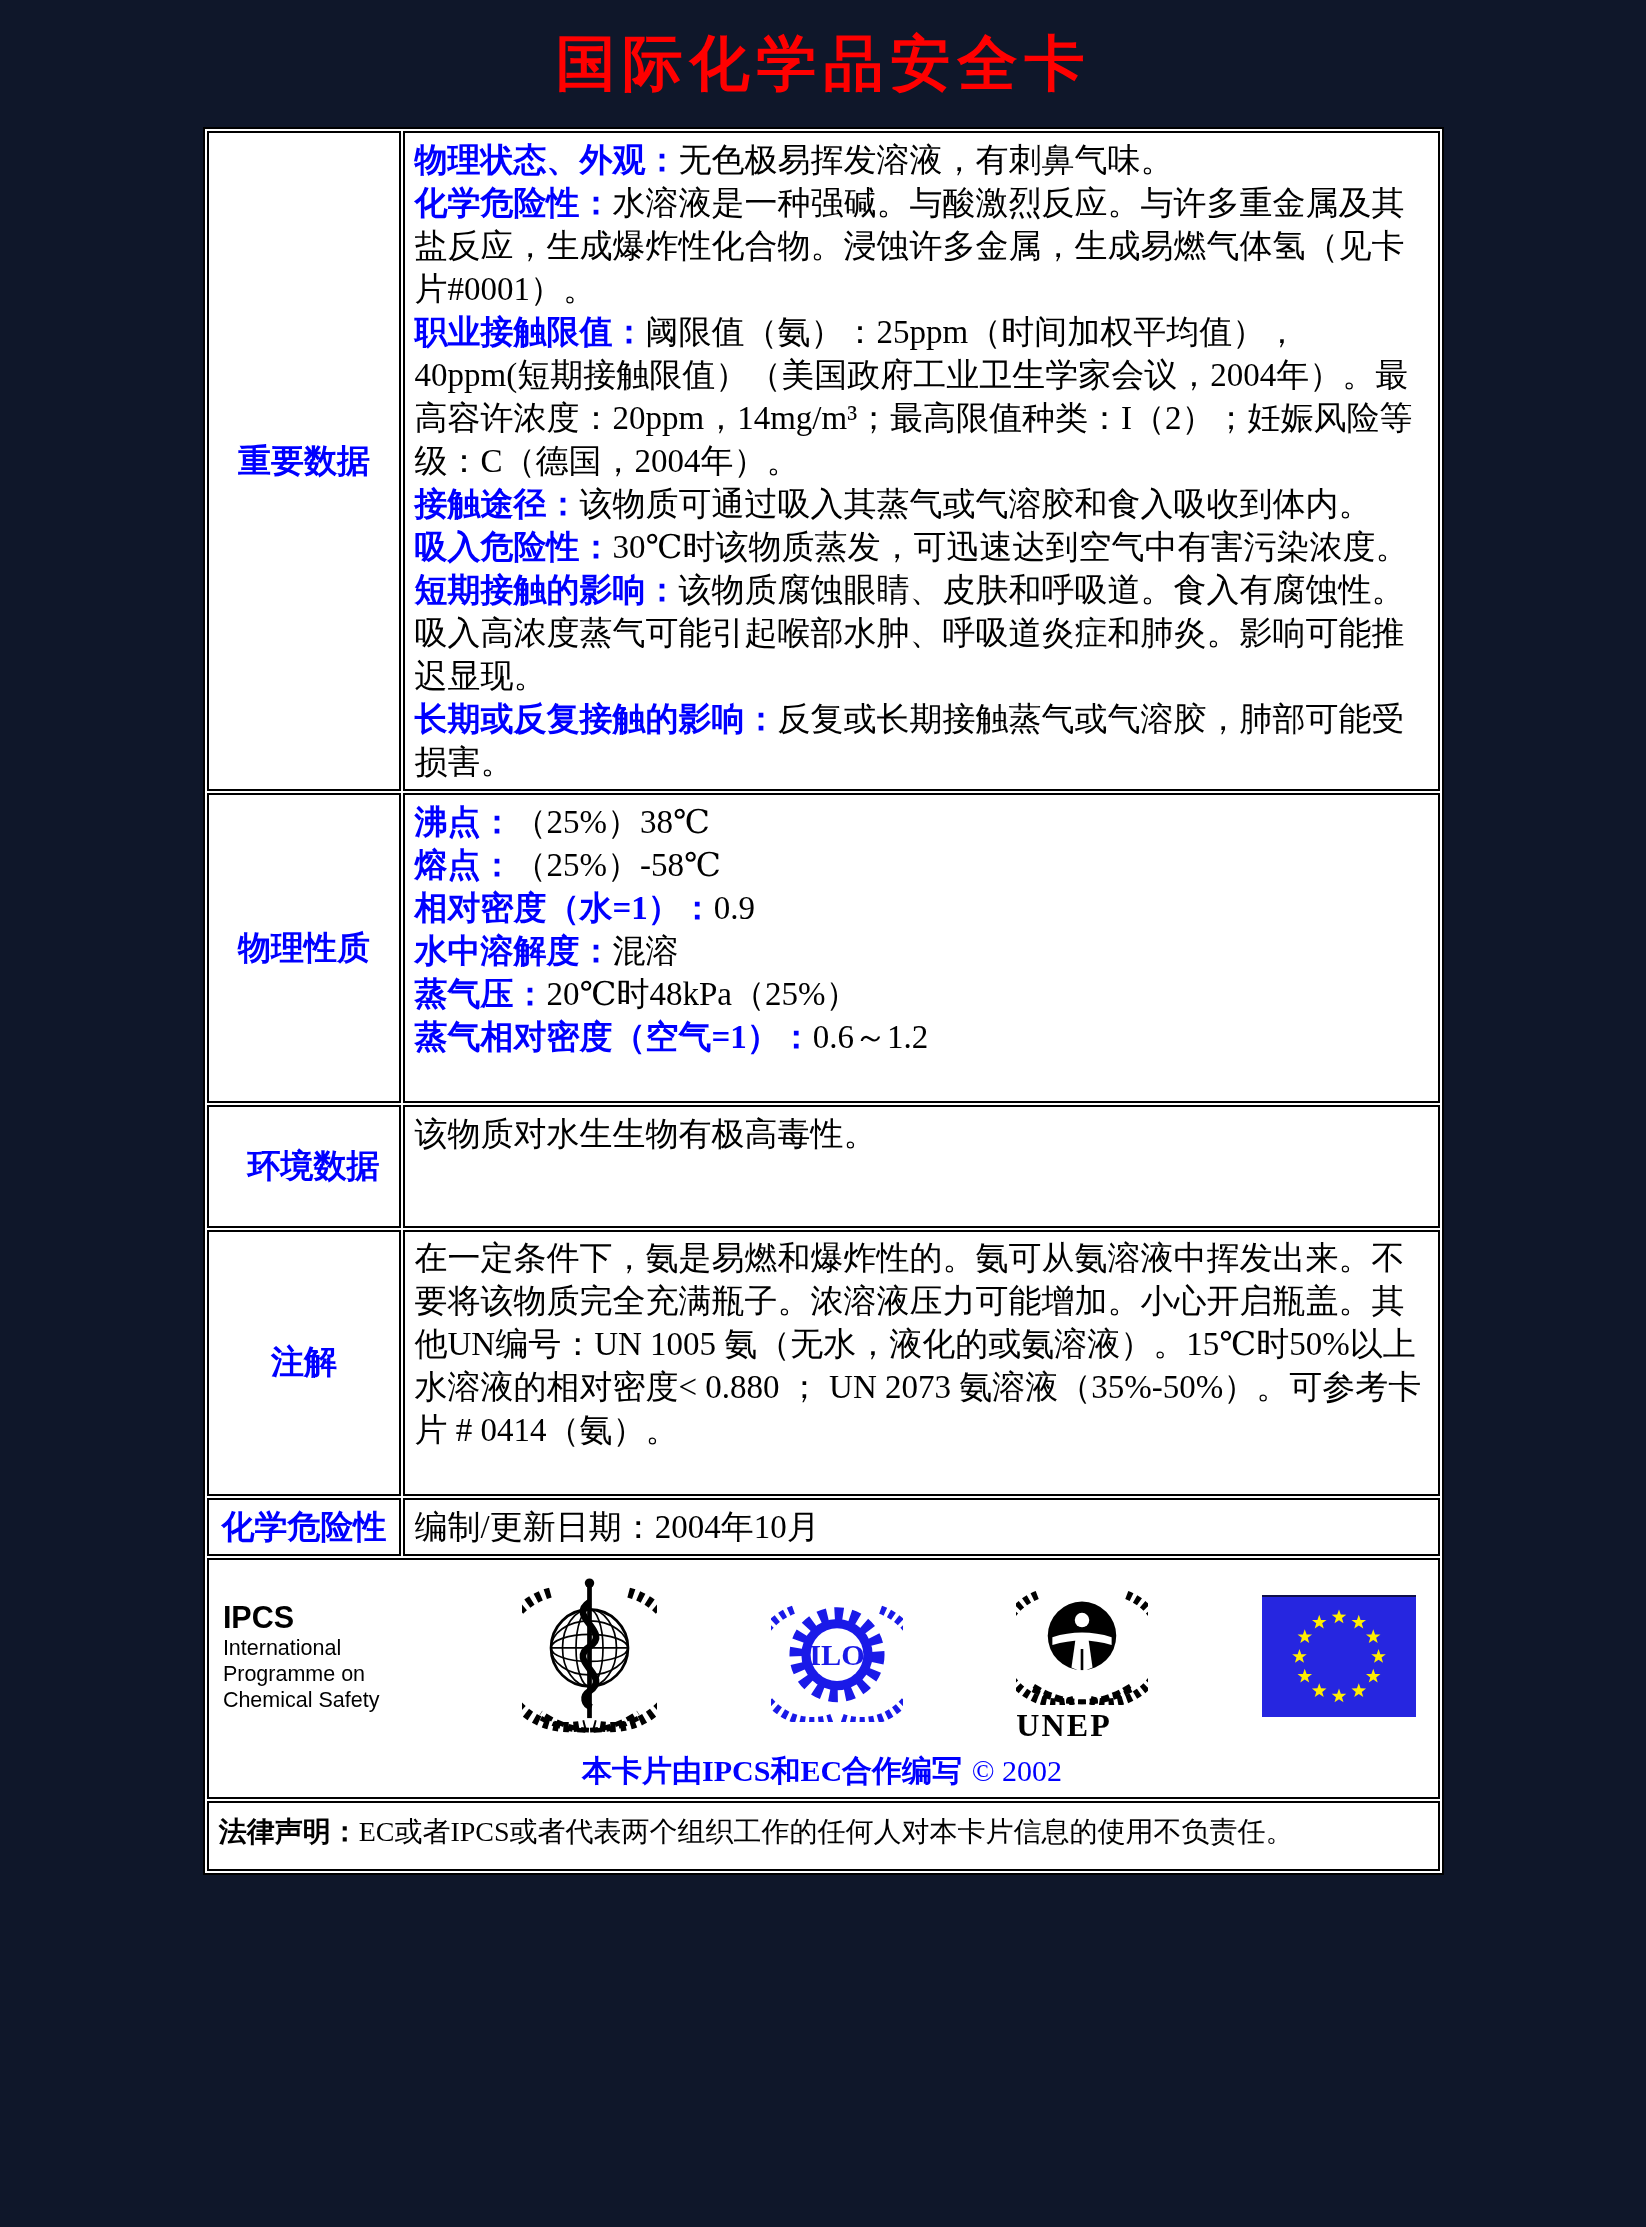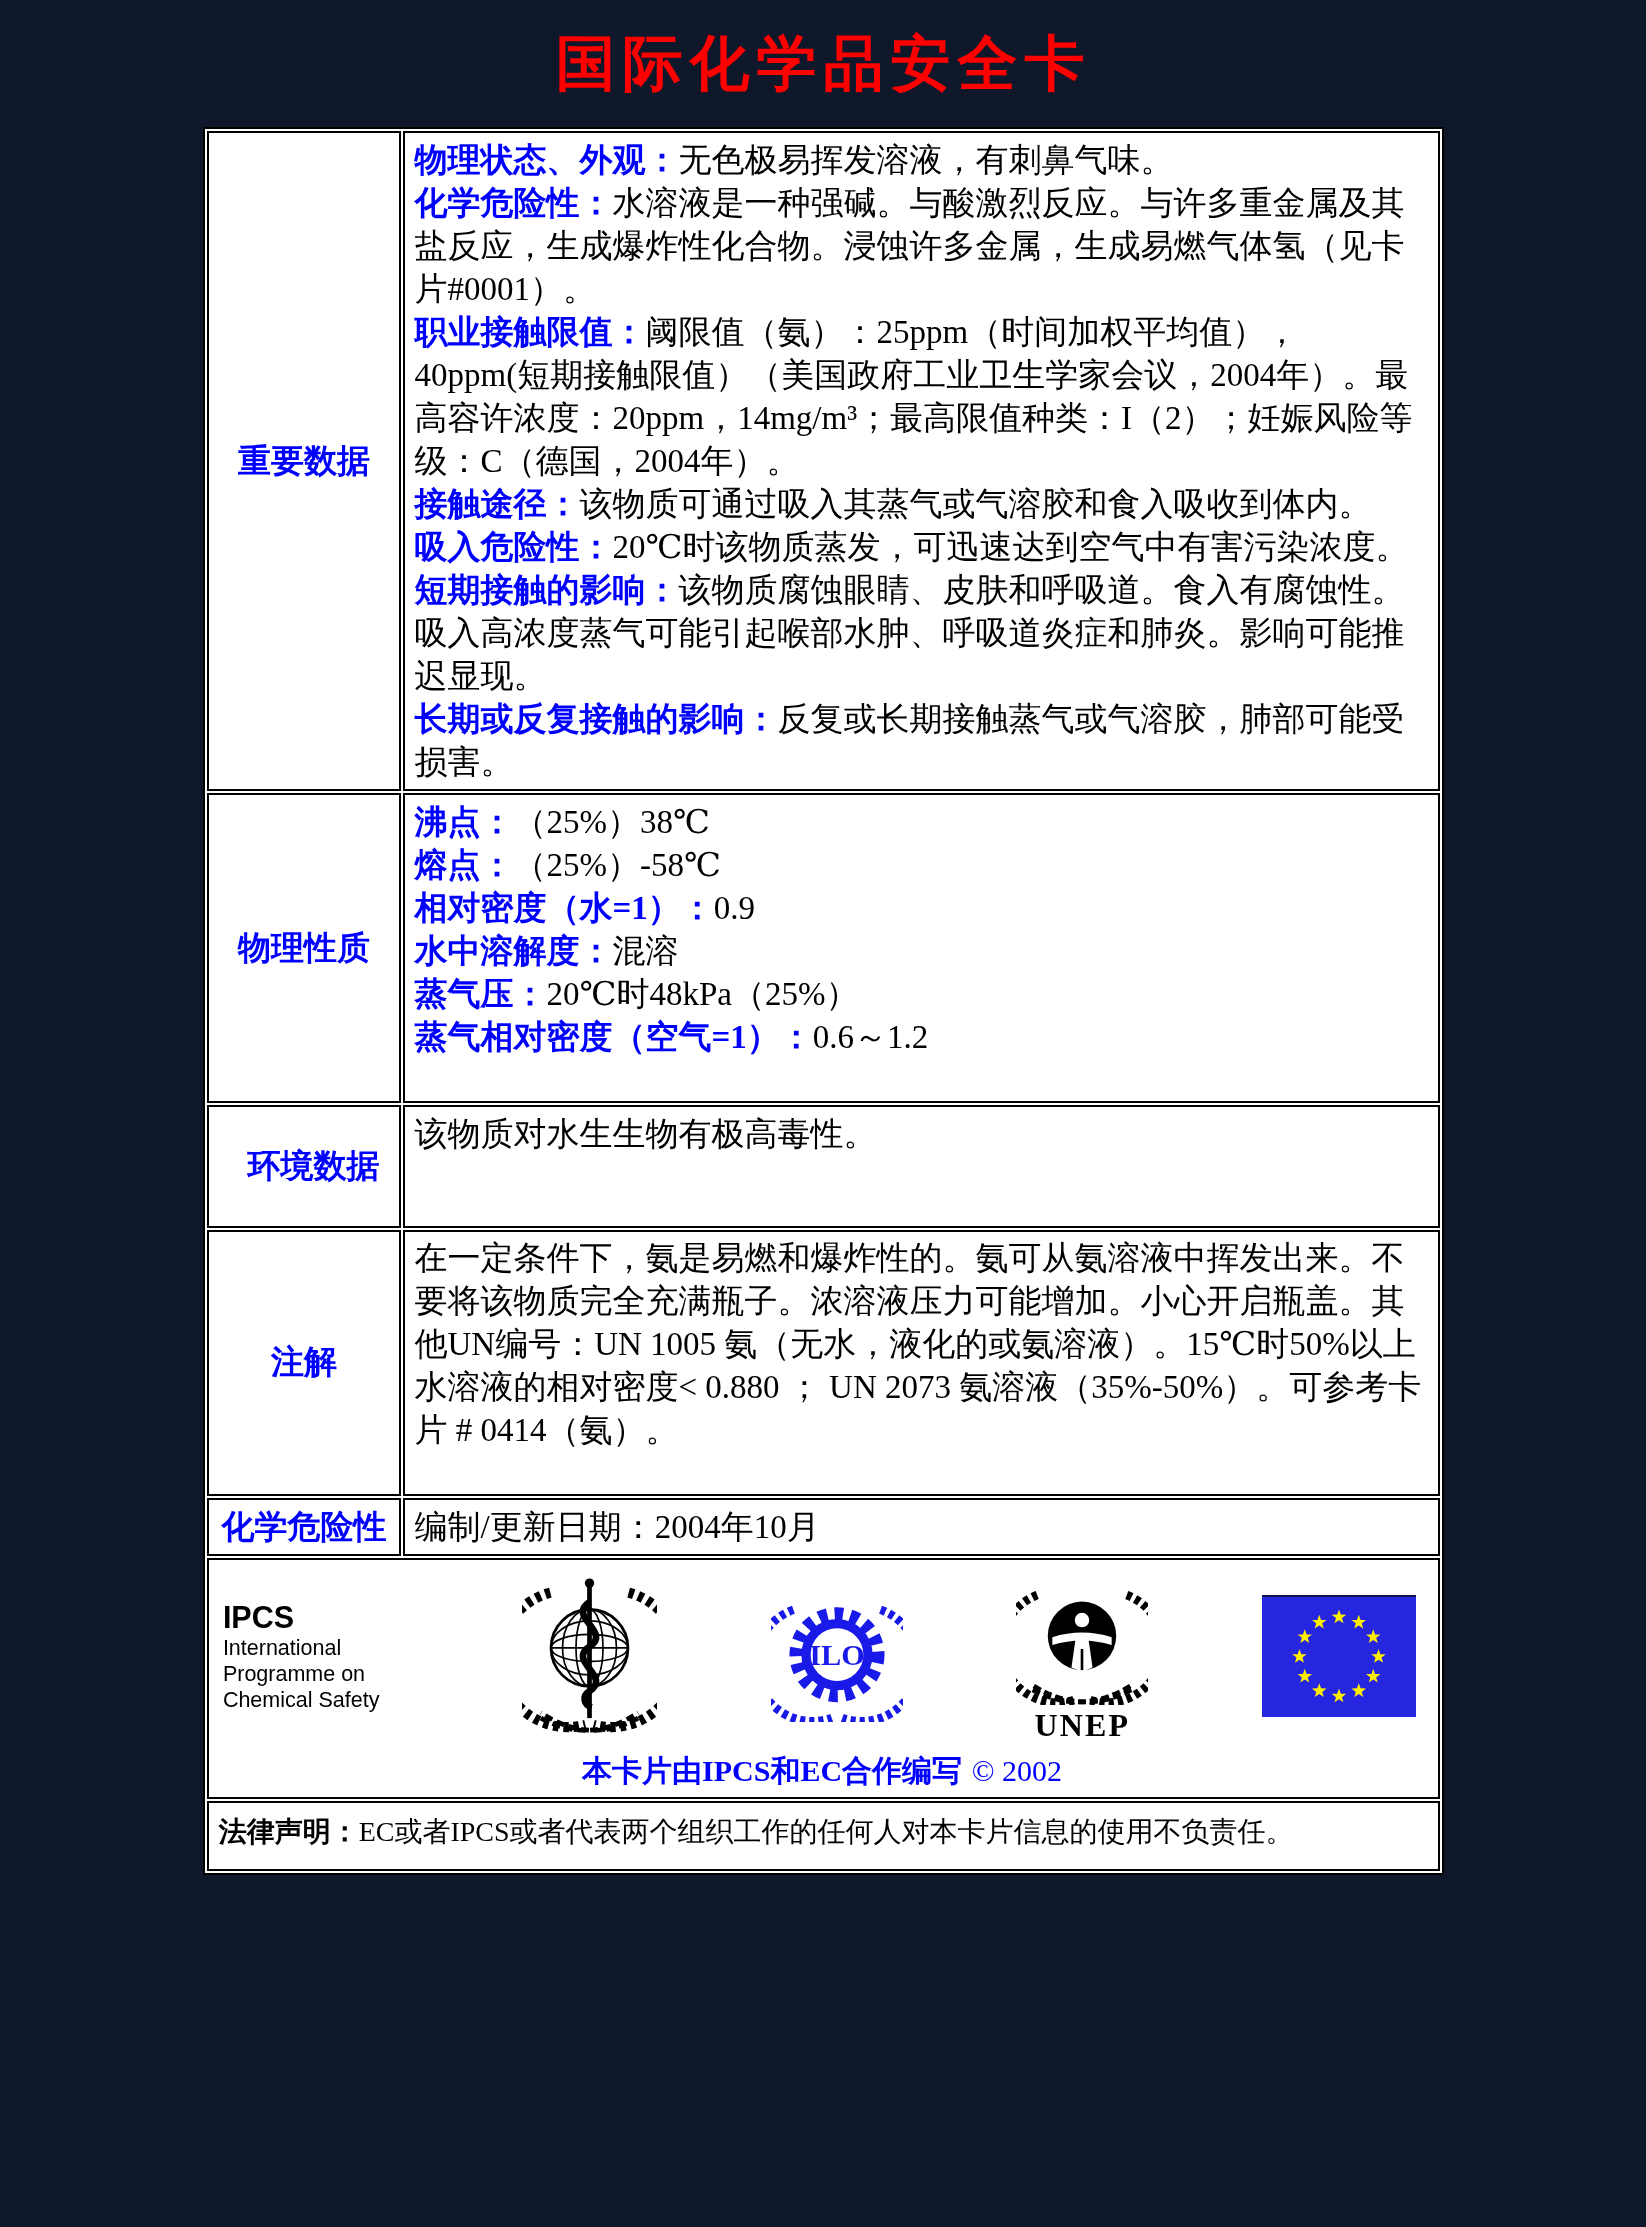--- a/index.html
+++ b/index.html
@@ -16,21 +16,21 @@
   td.content-cell{font-size:33px;line-height:43px;padding:5.5px 12.5px 5.5px 9.7px;}
   td.span-cell{font-size:33px;line-height:43px;padding:5.5px 12.5px 5.5px 9.7px;}
   .k{color:#0000ff;font-weight:bold;}
   .header-flex{display:flex;justify-content:space-between;align-items:center;width:100%;}
   .para{margin:0;}
   .chem-name{font-size:33px;color:#000;}
   .logos-flex{display:flex;justify-content:space-between;align-items:center;padding:4.2px 9.7px 0 4.2px;}
   .ipcs-block{width:186px;font-family:"Liberation Sans","DejaVu Sans",sans-serif;}
   .ipcs-acronym{font-size:30.5px;font-weight:bold;line-height:36px;}
   .ipcs-line{font-size:21.5px;line-height:26px;}
-  .unep-block{text-align:center;}
+  .unep-block{text-align:left;}
   .unep-text{font-size:32px;font-weight:bold;letter-spacing:2.1px;line-height:33px;margin-top:-7px;
              font-family:"Liberation Serif","DejaVu Serif",serif;}
   .caption{text-align:center;font-size:30px;margin-top:7px;color:#0000ff;}
   .caption-main{font-weight:bold;}
   .caption-year{font-weight:normal;margin-left:9.7px;}
   .legal-cell{font-size:28px;line-height:37px;padding:9.7px 12.5px 5.5px 9.7px;vertical-align:top;}
   .legal-label{font-weight:bold;font-family:"Liberation Sans","DejaVu Sans",sans-serif;}
   .eu-flag{border-top:2.1px solid #10104a;}
 </style>
 </head>
@@ -44,21 +44,21 @@
 
     <tbody>
 
     <tr>
       <td class="label-cell" style="height:638px;">重要数据</td>
       <td class="content-cell">
         <div class="para"><span class="k">物理状态、外观：</span><span>无色极易挥发溶液，有刺鼻气味。</span></div>
         <div class="para"><span class="k">化学危险性：</span><span>水溶液是一种强碱。与酸激烈反应。与许多重金属及其盐反应，生成爆炸性化合物。浸蚀许多金属，生成易燃气体氢（见卡片#0001）。</span></div>
         <div class="para"><span class="k">职业接触限值：</span><span>阈限值（氨）：25ppm（时间加权平均值），40ppm(短期接触限值）（美国政府工业卫生学家会议，2004年）。最高容许浓度：20ppm，14mg/m³；最高限值种类：I（2）；妊娠风险等级：C（德国，2004年）。</span></div>
         <div class="para"><span class="k">接触途径：</span><span>该物质可通过吸入其蒸气或气溶胶和食入吸收到体内。</span></div>
-        <div class="para"><span class="k">吸入危险性：</span><span>20℃时该物质蒸发，可迅速达到空气中有害污染浓度。</span></div>
+        <div class="para"><span class="k">吸入危险性：</span><span>30℃时该物质蒸发，可迅速达到空气中有害污染浓度。</span></div>
         <div class="para"><span class="k">短期接触的影响：</span><span>该物质腐蚀眼睛、皮肤和呼吸道。食入有腐蚀性。吸入高浓度蒸气可能引起喉部水肿、呼吸道炎症和肺炎。影响可能推迟显现。</span></div>
         <div class="para"><span class="k">长期或反复接触的影响：</span><span>反复或长期接触蒸气或气溶胶，肺部可能受损害。</span></div>
       </td>
     </tr>
 
     <tr>
       <td class="label-cell" style="height:298px;">物理性质</td>
       <td class="content-cell">
         <div class="para"><span class="k">沸点：</span><span>（25%）38℃</span></div>
         <div class="para"><span class="k">熔点：</span><span>（25%）-58℃</span></div>

